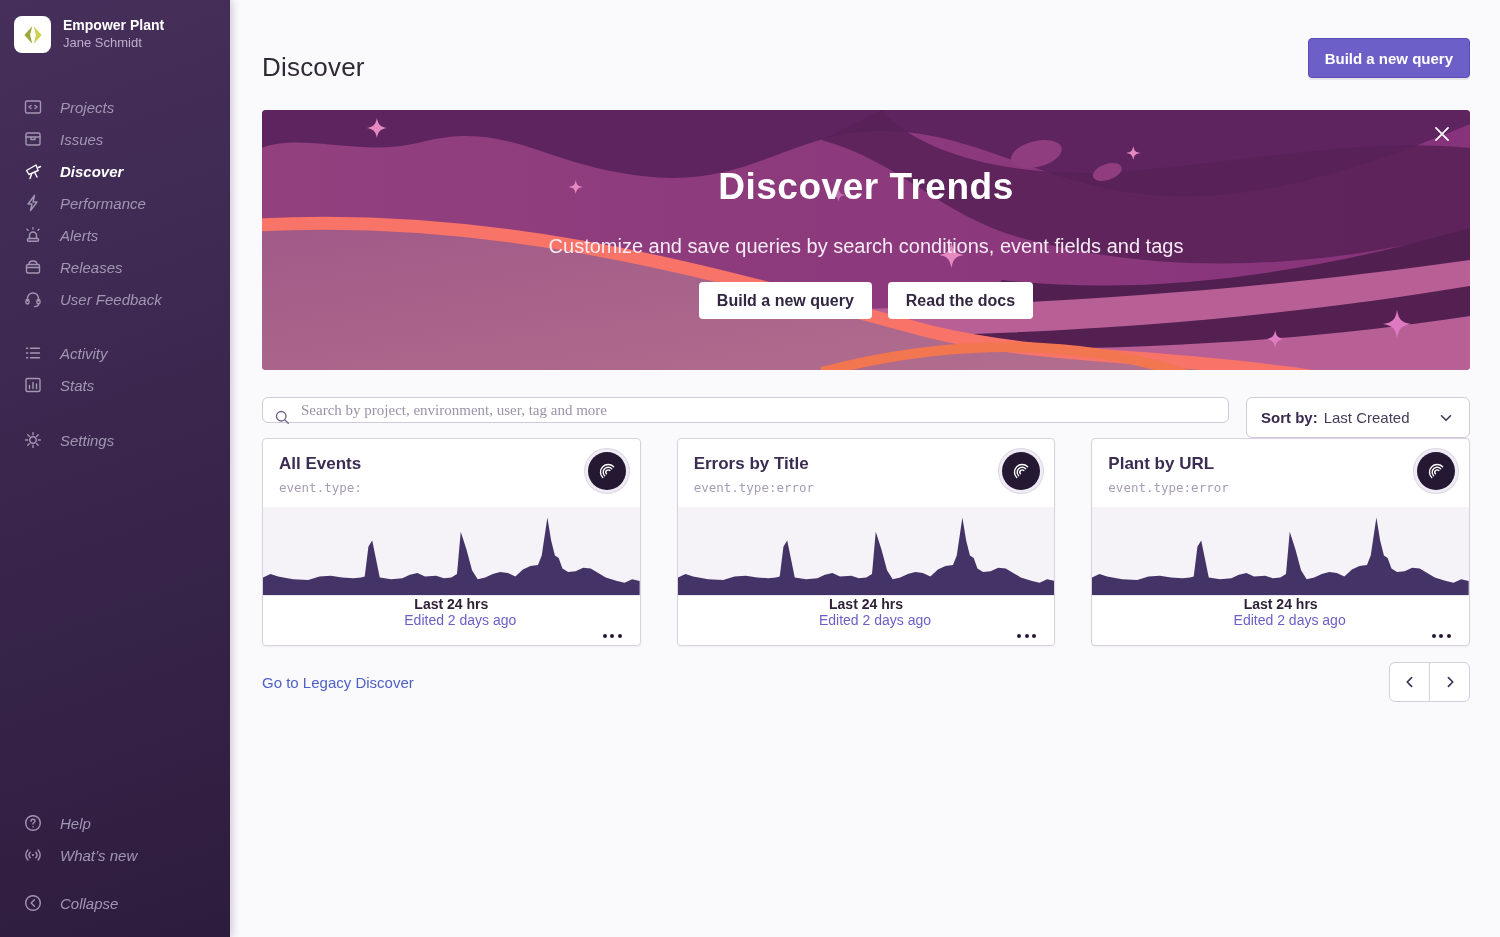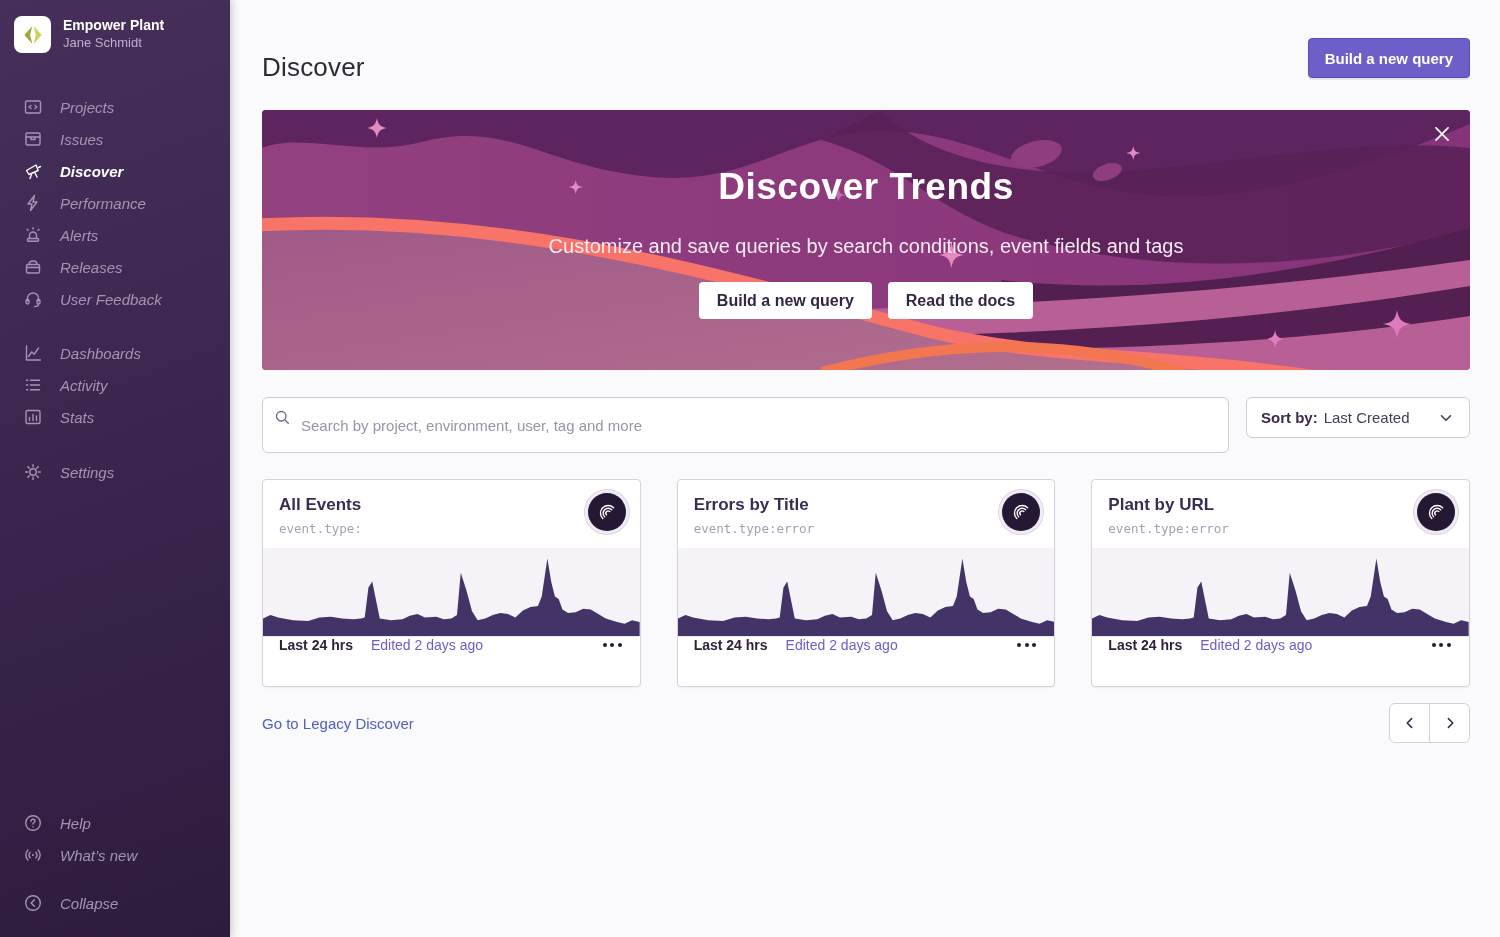--- a/index.html
+++ b/index.html
@@ -44,44 +44,44 @@
   .banner-btns { display:flex; gap:16px; margin-top:24px; }
   .btn-banner { background:#fff; border:none; border-radius:4px; height:37px; padding:0 18px;
     font-size:16px; font-weight:bold; color:#322642; cursor:pointer; font-family:inherit; }
   .banner-close { position:absolute; z-index:3; top:13px; right:16px; width:24px; height:24px; background:none; border:none; cursor:pointer; padding:0; }
   .banner-close svg { width:22px; height:22px; stroke:#fff; stroke-width:1.6; stroke-linecap:round; }
 
   
   .controls-row { display:flex; gap:17px; margin-top:27px; }
   .search-wrap { position:relative; flex:1; }
   .search-wrap svg { position:absolute; left:12px; top:12px; width:17px; height:17px; stroke:#6f6287; fill:none; stroke-width:1.6; stroke-linecap:round; }
-  .search-input { width:100%; height:56px; border:1px solid #d1cad8; border-radius:6px; background:#fff;
-    padding:0 12px 0 38px; font-size:15px; color:#2f2936; font-family:Liberation Sans, sans-serif; }
+  .search-input { width:100%; height:26px; border:1px solid #d1cad8; border-radius:6px; background:#fff;
+    padding:0 12px 0 38px; font-size:15px; color:#2f2936; font-family:Liberation Serif, serif; }
   .search-input::placeholder { color:#9b92a8; }
   .sort-btn { width:224px; height:41px; background:#fff; border:1px solid #d1cad8; border-radius:6px;
     display:flex; align-items:center; padding:0 14px; gap:6px; cursor:pointer; font-size:15px; }
   .sort-prefix { font-weight:bold; color:#38294e; }
   .sort-value { color:#453a57; }
   .sort-btn .chev { margin-left:auto; width:18px; height:18px; }
   .sort-btn .chev svg { width:18px; height:18px; stroke:#453a57; fill:none; stroke-width:1.8; stroke-linecap:round; stroke-linejoin:round; }
 
   
-  .cards-row { display:grid; grid-template-columns:repeat(3,1fr); gap:36px; margin-top:26px; }
+  .cards-row { display:grid; grid-template-columns:repeat(3,1fr); gap:36px; }
   .query-card { background:#fff; border:1px solid #d8d2de; border-radius:4px; overflow:hidden; cursor:pointer;
     box-shadow:0 1px 2px rgba(40,20,60,.05); }
   .card-head { position:relative; padding:15px 16px 12px 16px; }
   .card-title { font-size:17px; font-weight:600; color:#3b2c52; }
   .card-query { font-family:"DejaVu Sans Mono", monospace; font-size:12.5px; color:#a69db6; margin-top:6px; }
   .sentry-badge { position:absolute; top:13px; right:14px; width:38px; height:38px; border-radius:50%;
     background:#241833; display:flex; align-items:center; justify-content:center;
     box-shadow:0 0 0 3px #efecf4, 0 0 0 4px #ddd5e5; }
   .sentry-badge svg { width:24px; height:24px; }
   .card-chart { height:88px; background:#f5f3f8; }
   .card-chart svg { display:block; width:100%; height:100%; }
-  .card-foot { height:50px; display:flex; align-items:flex-start; padding:0 16px; border-top:1px solid #ece7f1; }
+  .card-foot { height:50px; display:flex; align-items:center; padding:0 16px; border-top:1px solid #ece7f1;flex-direction:column; }
   .card-range { font-size:14px; font-weight:bold; color:#2f2238; }
   .card-edited { font-size:14px; color:#6a5fc8; margin-left:18px; }
   .card-menu { margin-left:auto; display:flex; gap:3.5px; padding:6px 2px; cursor:pointer; }
   .card-menu i { width:4px; height:4px; border-radius:50%; background:#241833; }
 
   
   .bottom-row { display:flex; justify-content:space-between; align-items:center; margin-top:16px; }
   .legacy-link { font-size:15px; color:#4e60c3; text-decoration:none; cursor:pointer; }
   .pagination { display:flex; }
   .page-btn { width:41px; height:40px; background:#fff; border:1px solid #d5cede; display:flex; align-items:center; justify-content:center; cursor:pointer; }
@@ -169,29 +169,20 @@
             <rect x="3" y="10.5" width="3" height="4.5" rx="1.4"></rect>
             <rect x="14" y="10.5" width="3" height="4.5" rx="1.4"></rect>
             <path d="M15.5 15c0 1.8-2 2.6-4 2.6"></path>
           </svg>
         </span>
       <span class="nav-label">User Feedback</span>
     </div>
   </nav>
 
   <nav class="nav secondary">
-    <div class="nav-item">
-      <span class="nav-icon">
-          <svg viewBox="0 0 20 20">
-            <path d="M3.5 3v14h14"></path>
-            <path d="M5.5 13.5l3.2-4.5 2.6 2.2 4.2-6.2"></path>
-          </svg>
-        </span>
-      <span class="nav-label">Dashboards</span>
-    </div>
     <div class="nav-item">
       <span class="nav-icon">
           <svg viewBox="0 0 20 20">
             <path d="M3.5 5.2h1.2M7.5 5.2h9M3.5 10h1.2M7.5 10h9M3.5 14.8h1.2M7.5 14.8h9"></path>
           </svg>
         </span>
       <span class="nav-label">Activity</span>
     </div>
     <div class="nav-item">
       <span class="nav-icon">

